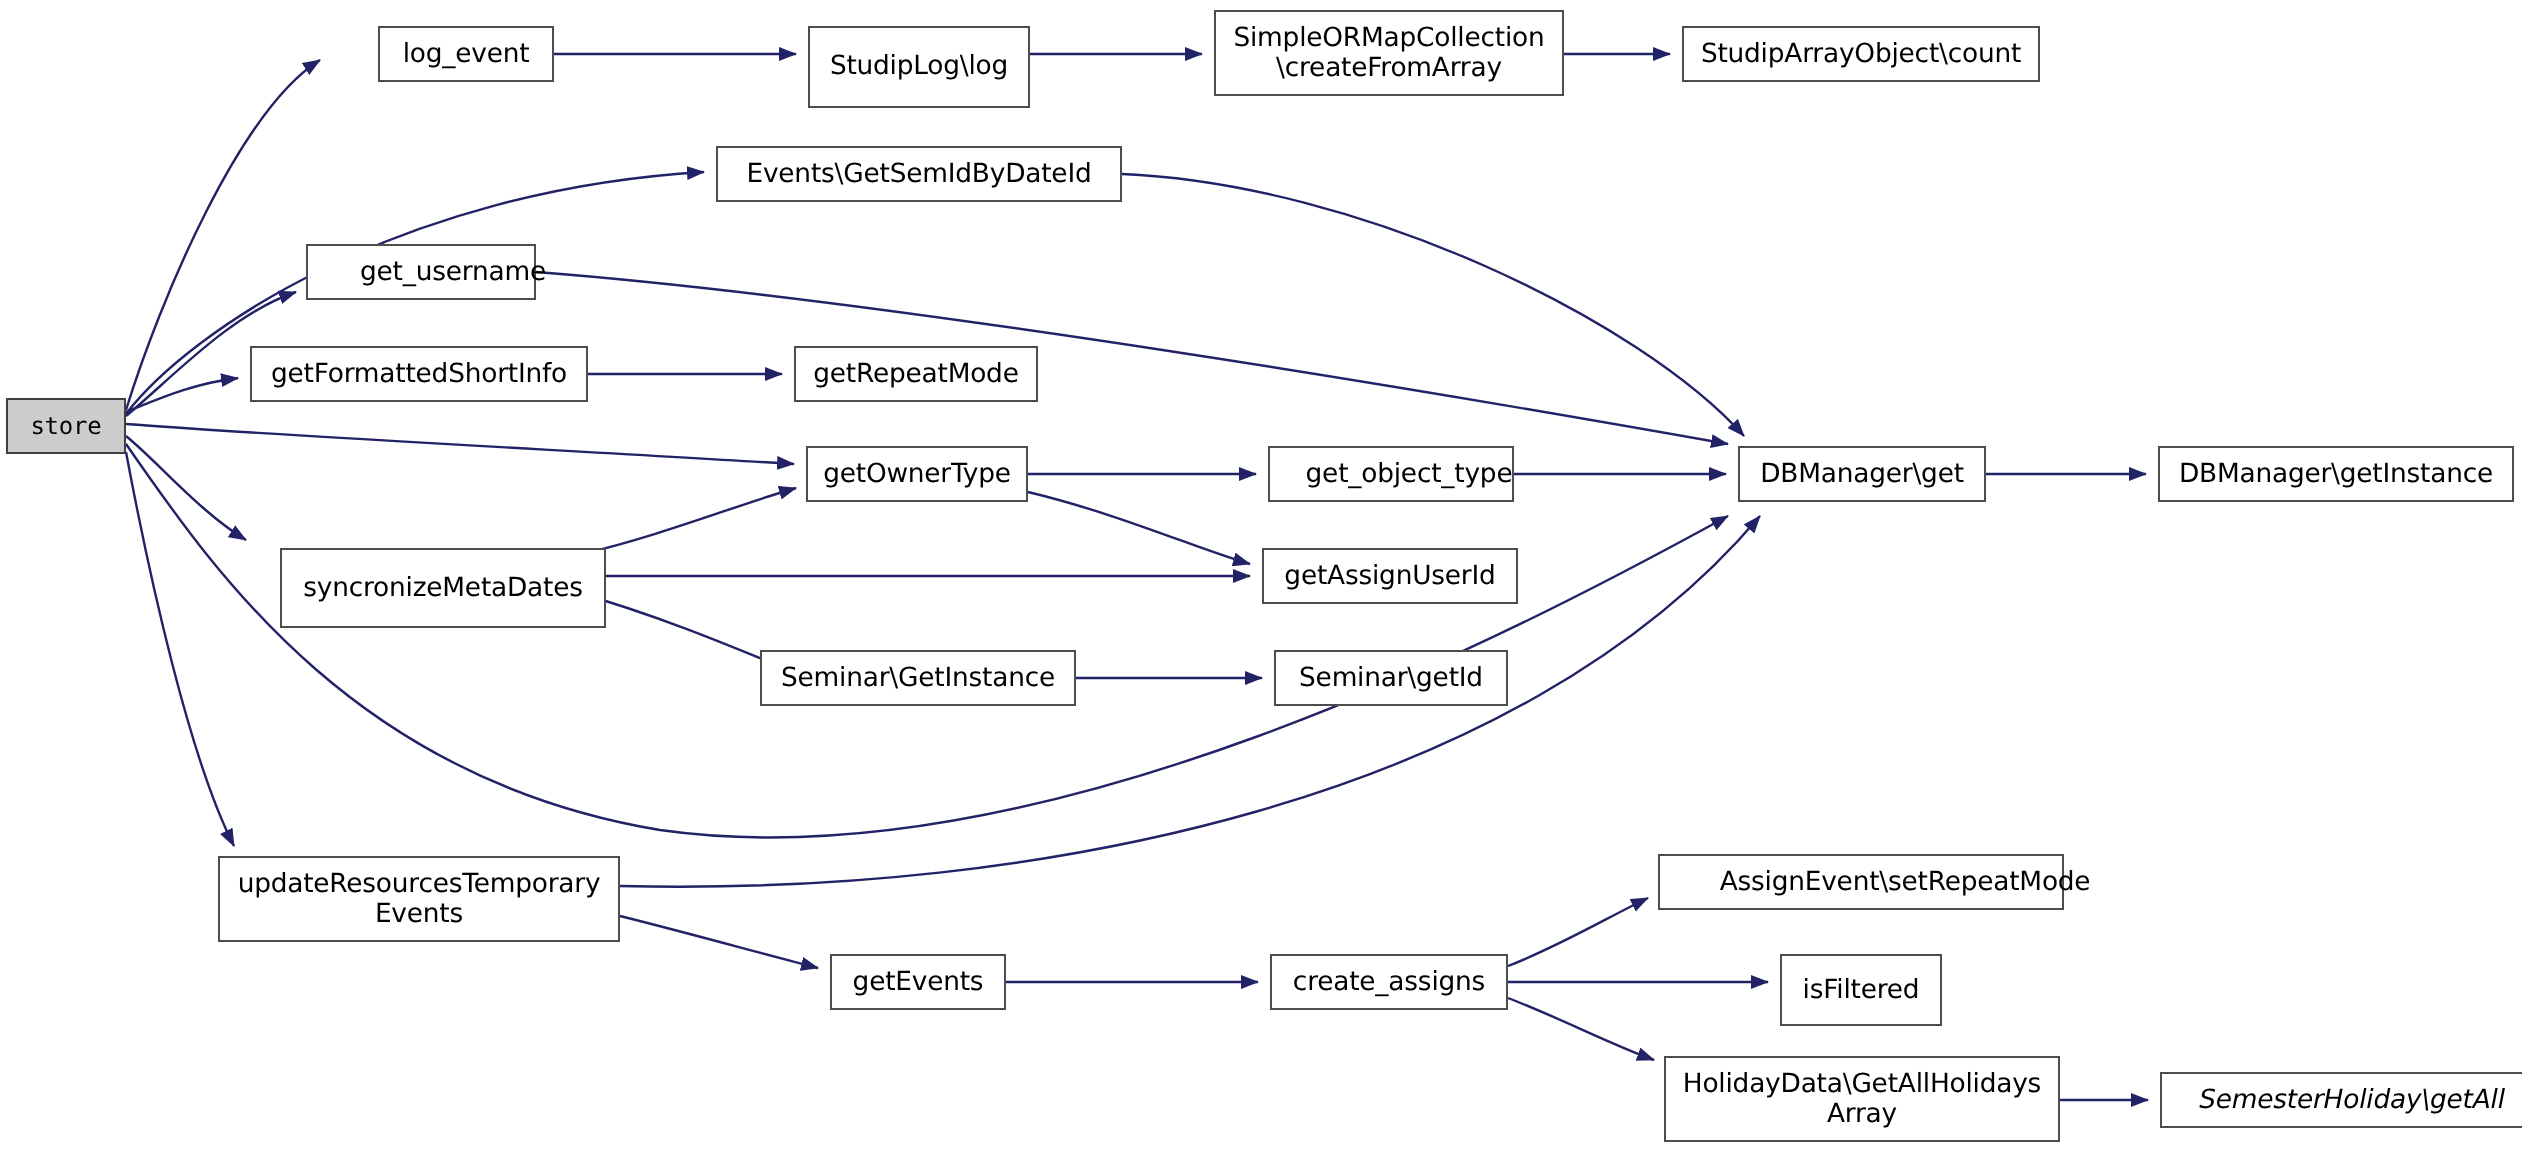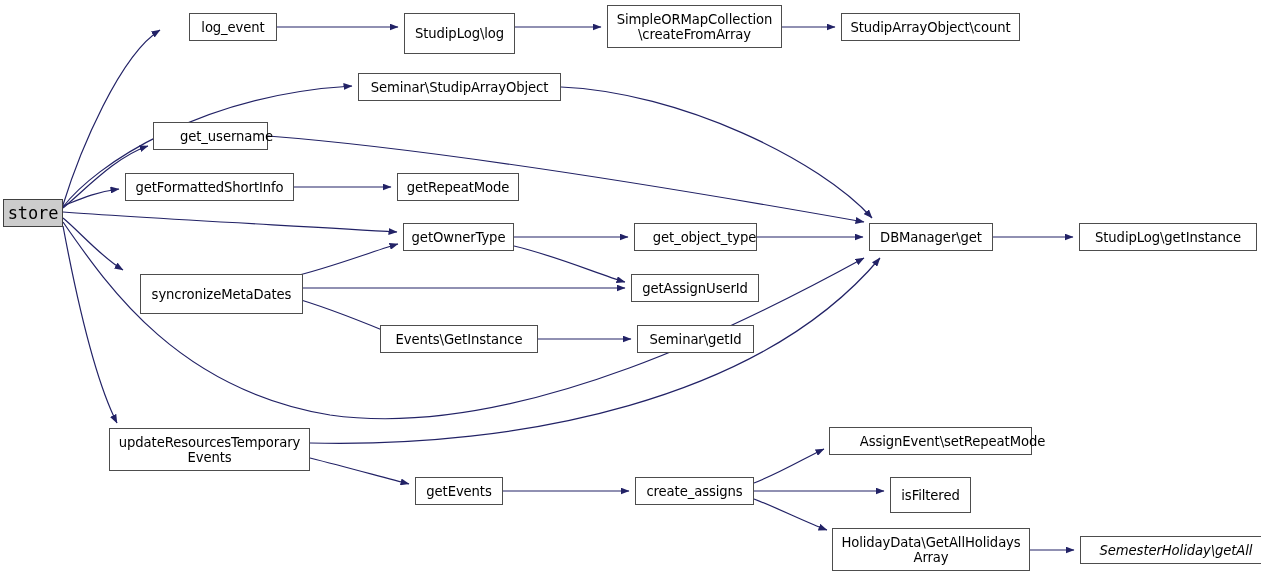--- a/index.html
+++ b/index.html
@@ -36,21 +36,21 @@
     font-size: 13.2px;
     line-height: 15px;
     letter-spacing: -0.1px;
     white-space: pre-line;
     z-index: 2;
   }
   .node.highlight {
     background: #cccccc;
     border: 1px solid #404040;
     font-family: "DejaVu Sans Mono", "Liberation Mono", monospace;
-    font-size: 17px;
+    font-size: 12px;
   }
 </style>
 </head>
 <body>
 
 <div id="canvas">
   <svg id="edge-layer" viewBox="0 0 1261 576" xmlns="http://www.w3.org/2000/svg">
     <defs>
       <marker id="arrowhead" markerWidth="9" markerHeight="7" refX="8.5" refY="3.5" orient="auto" markerUnits="userSpaceOnUse">
         <polygon points="0 0, 9 3.5, 0 7" fill="#222266"></polygon>
@@ -88,31 +88,31 @@
         <path d="M 1030,550 L 1074,550" fill="none" stroke="#222266" stroke-width="1.2" marker-end="url(#arrowhead)"></path>
       </g>
   </svg>
   <div id="nodes">
       <div class="node highlight" style="left: 3px; top: 199px; width: 60px; height: 28px;"><span>store</span></div>
       <div class="node" style="left: 165px; top: 13px; width: 88px; height: 28px; margin-left: 24px;"><span>log_event</span></div>
       <div class="node" style="left: 404px; top: 13px; width: 111px; height: 41px;"><span>StudipLog\log</span></div>
       <div class="node" style="left: 607px; top: 5px; width: 175px; height: 43px;"><span>SimpleORMapCollection
 \createFromArray</span></div>
       <div class="node" style="left: 841px; top: 13px; width: 179px; height: 28px;"><span>StudipArrayObject\count</span></div>
-      <div class="node" style="left: 358px; top: 73px; width: 203px; height: 28px;"><span>Seminar\StudipArrayObject</span></div>
+      <div class="node" style="left: 358px; top: 73px; width: 203px; height: 28px;"><span>Events\GetSemIdByDateId</span></div>
       <div class="node" style="left: 153px; top: 122px; width: 115px; height: 28px; padding-left: 32px;"><span>get_username</span></div>
       <div class="node" style="left: 125px; top: 173px; width: 169px; height: 28px;"><span>getFormattedShortInfo</span></div>
       <div class="node" style="left: 397px; top: 173px; width: 122px; height: 28px;"><span>getRepeatMode</span></div>
       <div class="node" style="left: 403px; top: 223px; width: 111px; height: 28px;"><span>getOwnerType</span></div>
       <div class="node" style="left: 634px; top: 223px; width: 123px; height: 28px; padding-left: 18px;"><span>get_object_type</span></div>
       <div class="node" style="left: 869px; top: 223px; width: 124px; height: 28px;"><span>DBManager\get</span></div>
-      <div class="node" style="left: 1079px; top: 223px; width: 178px; height: 28px;"><span>StudipLog\getInstance</span></div>
+      <div class="node" style="left: 1079px; top: 223px; width: 178px; height: 28px;"><span>DBManager\getInstance</span></div>
       <div class="node" style="left: 140px; top: 274px; width: 163px; height: 40px;"><span>syncronizeMetaDates</span></div>
       <div class="node" style="left: 631px; top: 274px; width: 128px; height: 28px;"><span>getAssignUserId</span></div>
-      <div class="node" style="left: 380px; top: 325px; width: 158px; height: 28px;"><span>Events\GetInstance</span></div>
+      <div class="node" style="left: 380px; top: 325px; width: 158px; height: 28px;"><span>Seminar\GetInstance</span></div>
       <div class="node" style="left: 637px; top: 325px; width: 117px; height: 28px;"><span>Seminar\getId</span></div>
       <div class="node" style="left: 109px; top: 428px; width: 201px; height: 43px;"><span>updateResourcesTemporary
 Events</span></div>
       <div class="node" style="left: 415px; top: 477px; width: 88px; height: 28px;"><span>getEvents</span></div>
       <div class="node" style="left: 635px; top: 477px; width: 119px; height: 28px;"><span>create_assigns</span></div>
       <div class="node" style="left: 829px; top: 427px; width: 203px; height: 28px; padding-left: 44px;"><span>AssignEvent\setRepeatMode</span></div>
       <div class="node" style="left: 890px; top: 477px; width: 81px; height: 36px;"><span>isFiltered</span></div>
       <div class="node" style="left: 832px; top: 528px; width: 198px; height: 43px;"><span>HolidayData\GetAllHolidays
 Array</span></div>
       <div class="node" style="left: 1080px; top: 536px; width: 192px; height: 28px; font-style: italic;"><span>SemesterHoliday\getAll</span></div>

